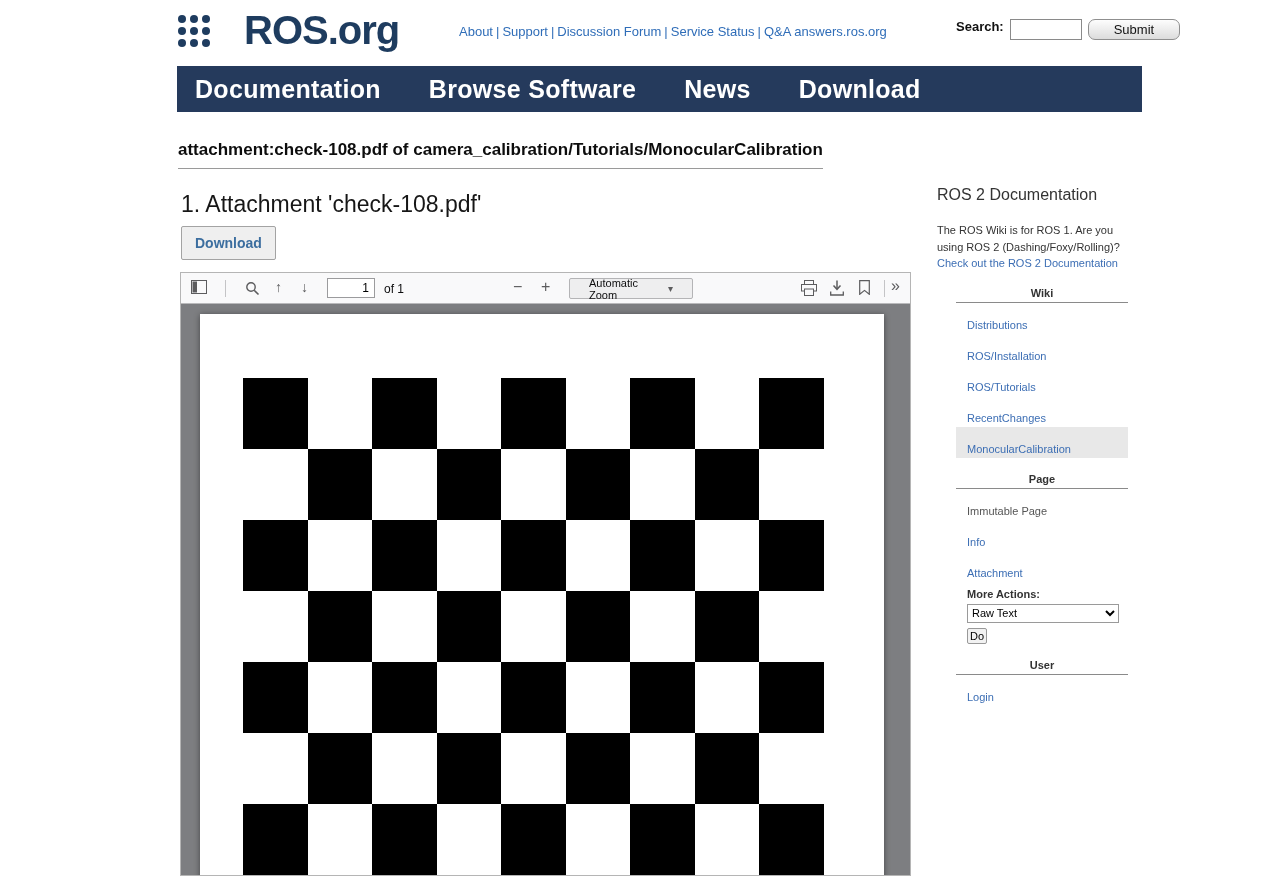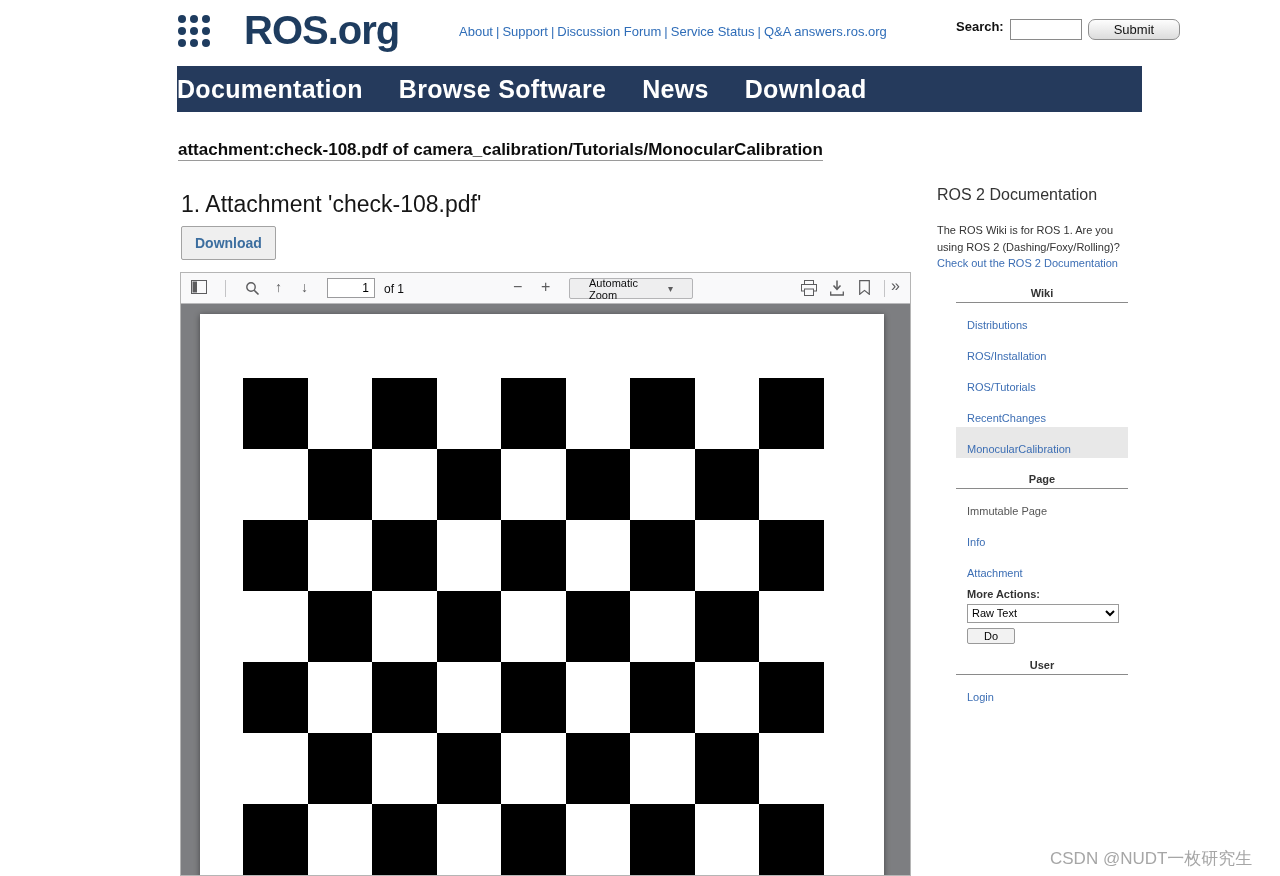--- a/index.html
+++ b/index.html
@@ -14,26 +14,26 @@
   .toplinks a { color:#2f6db8; text-decoration:none; margin:4px 3px; cursor:pointer; }
   .toplinks .sep { color:#2f6db8; }
   .searchbox { position:absolute; left:956px; top:19px; display:flex; gap:6px; }
   .searchbox label { font-size:13px; font-weight:700; color:#111; }
   .searchbox input { width:72px; height:21px; border:1px solid #8a8a8a; font-size:13px; padding:0 3px; }
   .searchbox button { font-size:13px; padding:2px 25px; border:1px solid #8f8f8f; border-radius:7px;
                       background:linear-gradient(#fdfdfd,#dcdcdc); color:#111; cursor:pointer; }
 
   
   .mainnav { position:absolute; left:177px; top:66px; width:965px; height:46px; background:#253a5c;
-             display:flex; align-items:center; gap:36px; }
+             display:flex; align-items:center; gap:48px; padding-left:18px; }
   .mainnav a { color:#fff; font-size:25px; font-weight:700; letter-spacing:.3px; text-decoration:none; cursor:pointer; white-space:nowrap; }
 
   
   .pagetitle { position:absolute; left:178px; top:140px; font-size:17px; font-weight:700; color:#0d0d0d;
-               border-bottom:1px solid #9a9a9a; }
+               padding-bottom:8px; border-bottom:1px solid #9a9a9a; }
 
   
   .content-heading { position:absolute; left:181px; top:191px; font-size:23px; font-weight:400; color:#161616; }
   .dl-btn { position:absolute; left:181px; top:226px; padding:8px 13px; border:1px solid #a3a3a3;
             background:#efefef; color:#3c6e9f; font-weight:700; font-size:14px; border-radius:2px;
             text-decoration:none; cursor:pointer; display:inline-block; }
 
   
   .pdfviewer { position:absolute; left:180px; top:272px; width:731px; height:604px; border:1px solid #b5b5b5; }
   .pdf-toolbar { position:relative; height:31px; background:#f9f9fa; border-bottom:1px solid #b9b9bb; }
@@ -60,21 +60,21 @@
   .ros2-text a { color:#3c6eb4; text-decoration:none; cursor:pointer; }
   .sec { margin-left:19px; width:172px; }
   .sec-h { text-align:center; font-weight:700; color:#333; padding-bottom:3px; border-bottom:1px solid #8a8a8a;
            margin-top:15px; }
   .sec a, .sec .nolink { display:block; padding:16px 0 3px 11px; text-decoration:none; }
   .sec a { color:#3c6eb4; cursor:pointer; }
   .sec .nolink { color:#555; }
   .sec a.active { background:#e8e8e8; }
   .more-actions { font-weight:700; color:#333; padding:6px 0 4px 11px; }
   .sec select { margin-left:11px; width:152px; height:19px; font-size:11px; border:1px solid #9a9a9a; background:#fff; }
-  .do-btn { margin:5px 0 0 11px; font-size:11px; padding:1px 16px; border:1px solid #999; background:#f2f2f2;
+  .do-btn { margin:5px 0 0 11px; font-size:11px; padding:1px 2px; border:1px solid #999; background:#f2f2f2;
             border-radius:2px; cursor:pointer; }
 
   .watermark { position:absolute; left:1050px; top:847px; font-size:17px; color:#a6a6a6; white-space:nowrap; }
 </style>
 </head>
 <body>
 
 <div class="canvas">
 
   <div class="logo">
@@ -258,15 +258,14 @@
       </select>
       <button class="do-btn">Do</button>
     </div>
 
     <div class="sec">
       <div class="sec-h">User</div>
       <a>Login</a>
     </div>
   </div>
 
-  <div class="watermark">CSDN @NUDT一枚研究生</div>
 
 </div>
 
 </body></html>

